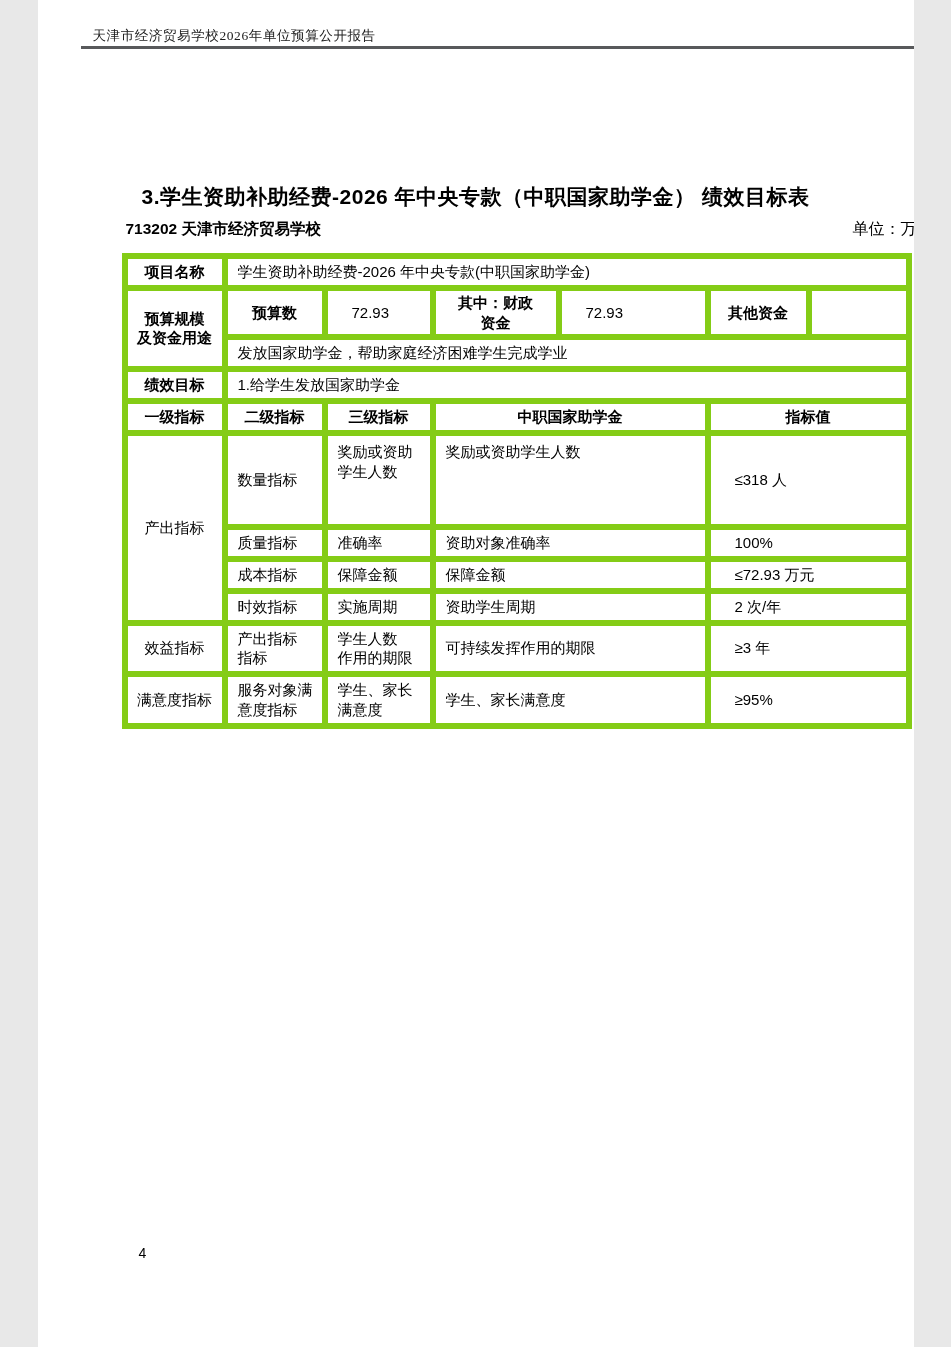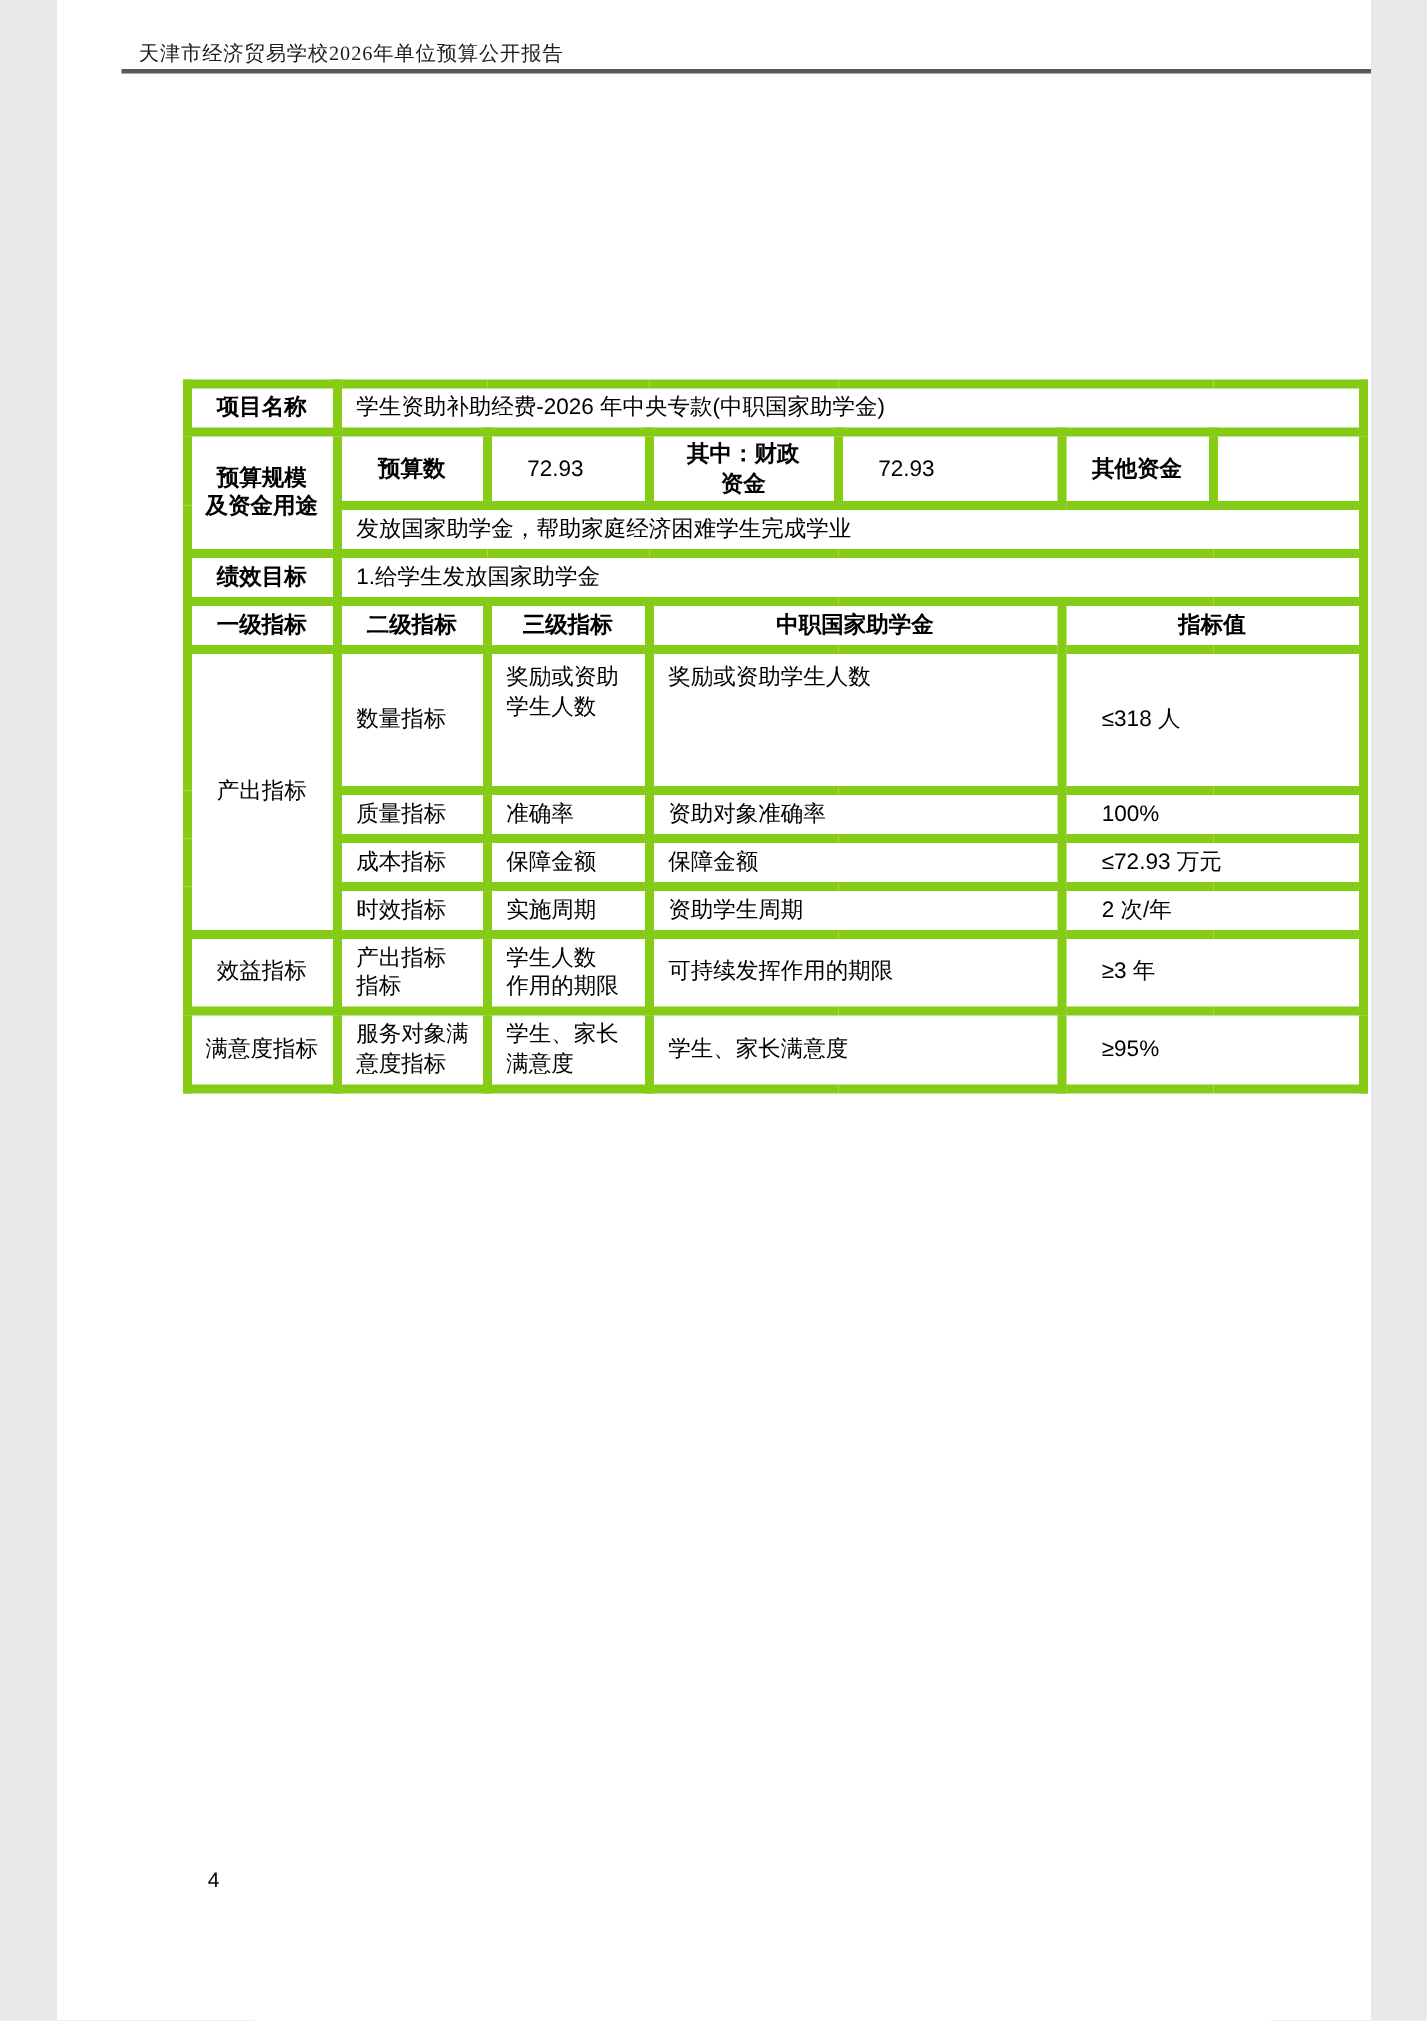--- a/index.html
+++ b/index.html
@@ -64,21 +64,26 @@
   }
 </style>
 </head>
 <body>
 
 <div class="page">
 
   <div class="doc-header">天津市经济贸易学校2026年单位预算公开报告</div>
   <div class="header-rule"></div>
 
+  <div class="doc-title">3.学生资助补助经费-2026 年中央专款（中职国家助学金） 绩效目标表</div>
 
+  <div class="meta-row">
+    <span class="meta-org">713202 天津市经济贸易学校</span>
+    <span class="meta-unit">单位：万元</span>
+  </div>
 
   <table class="perf">
     <colgroup>
       <col style="width:100px">
         <col style="width:100px">
         <col style="width:108px">
       <col style="width:126px">
         <col style="width:149px">
         <col style="width:101px">
         <col style="width:100px">

